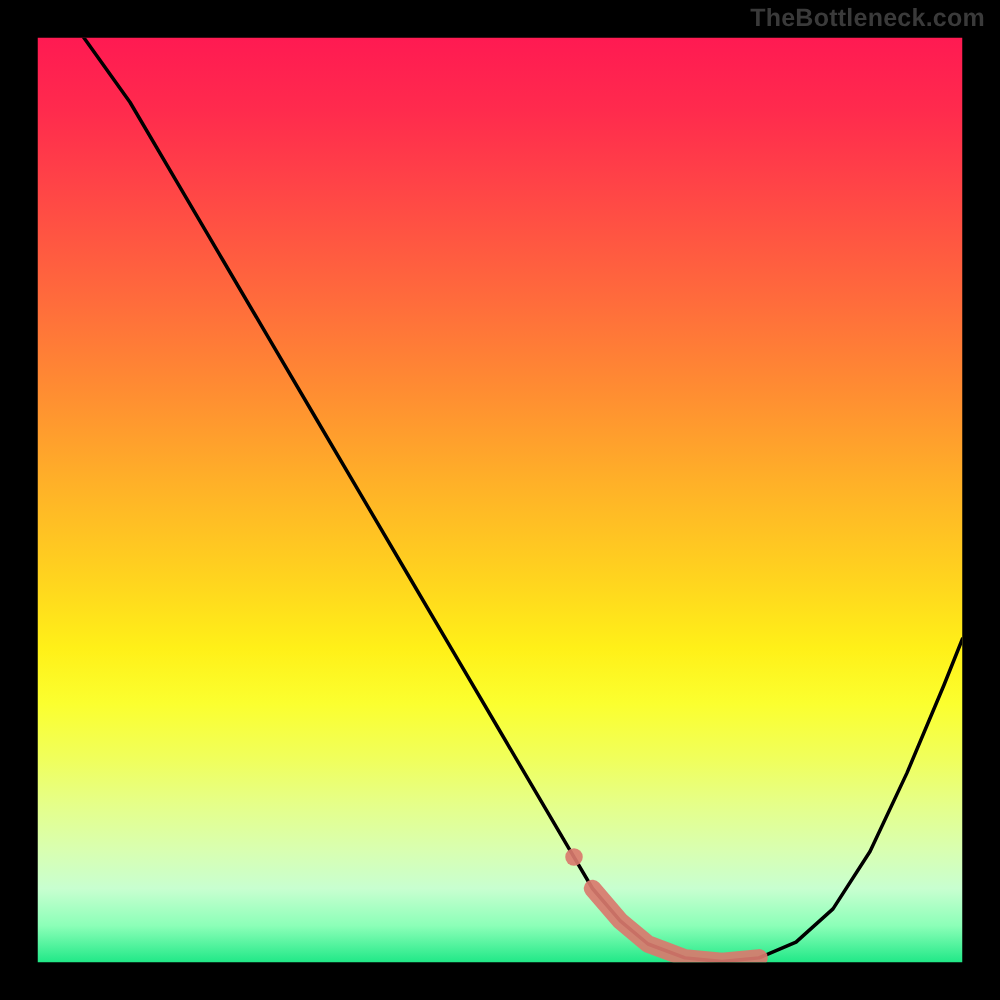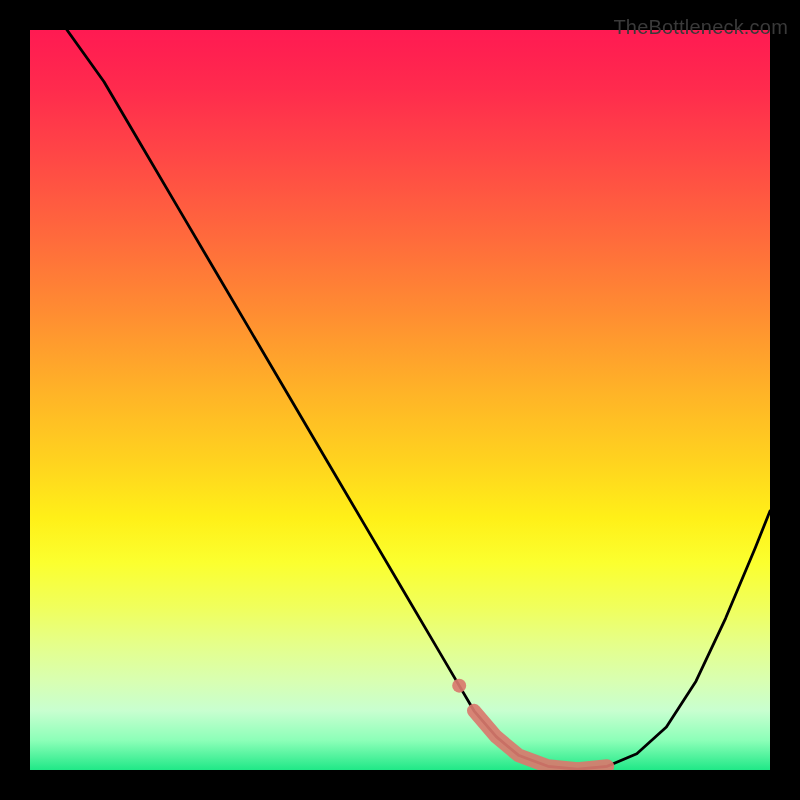--- a/index.html
+++ b/index.html
@@ -12,25 +12,25 @@
     font-family: Arial, Helvetica, sans-serif;
   }
   .container {
     position: relative;
     width: 800px;
     height: 800px;
     background: #000;
   }
   .watermark {
     position: absolute;
-    top: 16px;
+    top: 4px;
     right: 12px;
     color: #3a3a3a;
     font-size: 20px;
-    font-weight: 400;
+    font-weight: 700;
     letter-spacing: 0.2px;
     z-index: 10;
   }
   .plot-area {
     position: absolute;
     left: 30px;
     top: 30px;
     width: 740px;
     height: 740px;
     overflow: hidden;

